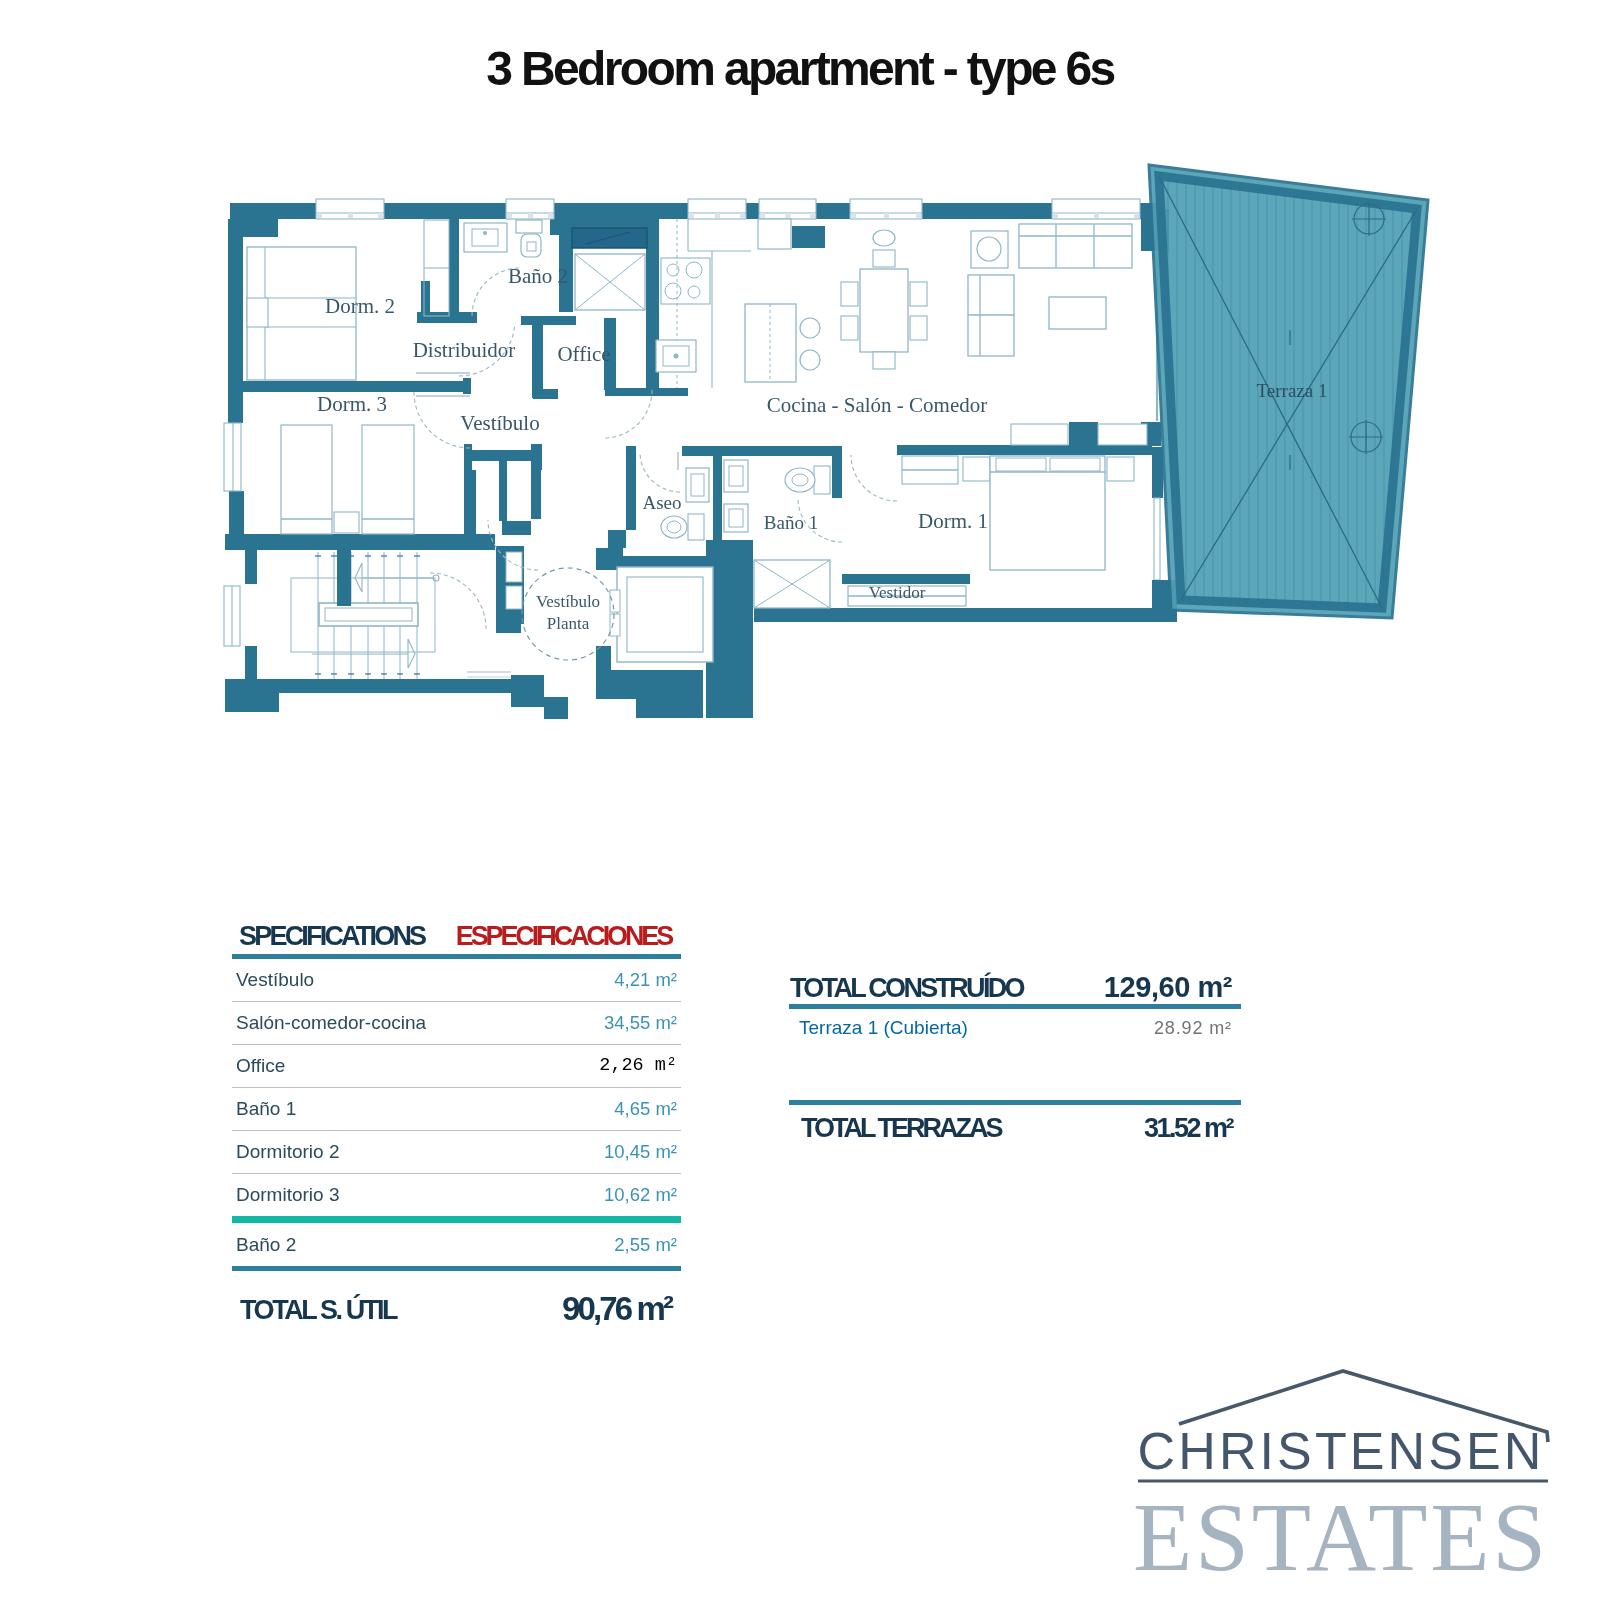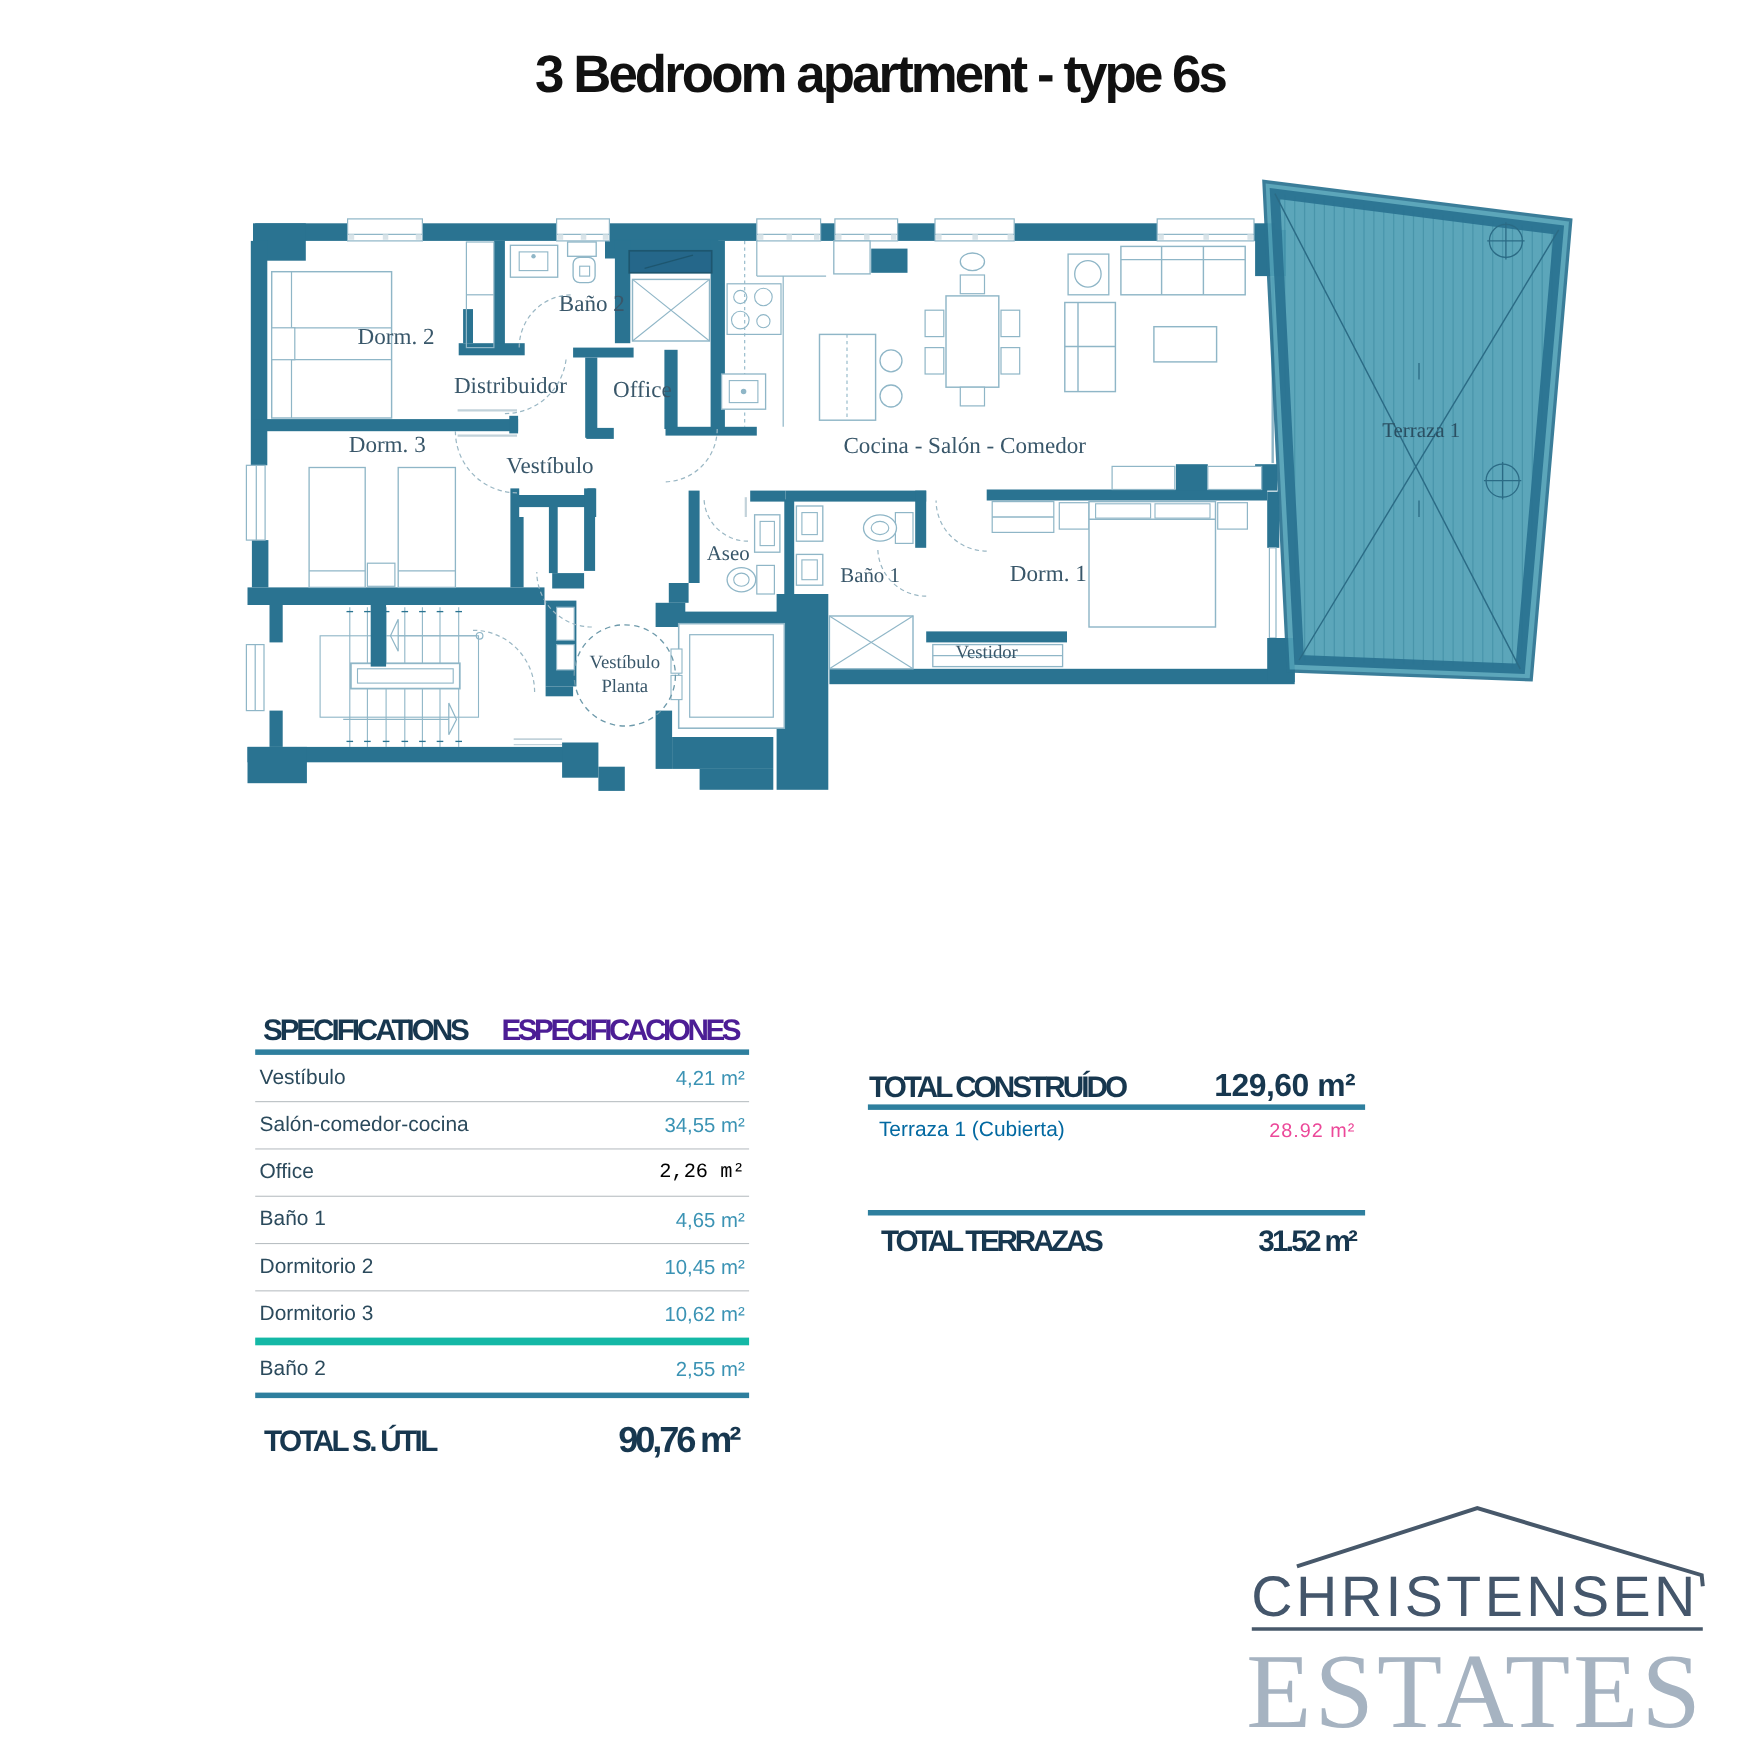--- a/index.html
+++ b/index.html
@@ -433,21 +433,21 @@
 
 <path d="M 430 573 A 56 56 0 0 1 486 629" fill="none" stroke="#9ab7c4" stroke-width="1.1" stroke-dasharray="4 3"></path>
 
 <path d="M 538 570 A 50 50 0 0 1 488 520" fill="none" stroke="#9ab7c4" stroke-width="1.1" stroke-dasharray="4 3"></path>
 </svg>
 
 <div class="abs" style="left:232px;top:921px;width:449px;">
 
   <div style="position:relative;height:33px;">
     <span style="position:absolute;left:7px;top:0;font-size:27px;font-weight:700;color:#17374f;letter-spacing:-2.8px;" id="h_spec">SPECIFICATIONS</span>
-    <span style="position:absolute;right:10px;top:0;font-size:27px;font-weight:700;color:#4c1d95;letter-spacing:-3.15px;" id="h_espec">ESPECIFICACIONES</span>
+    <span style="position:absolute;right:10px;top:0;font-size:27px;font-weight:700;color:#b91c1c;letter-spacing:-3.15px;" id="h_espec">ESPECIFICACIONES</span>
   </div>
 
   <div style="height:5px;background:#2e7f9e;"></div>
 
   <div style="height:42px;line-height:42px;border-bottom:1px solid #b9bfc3;position:relative;">
     <span style="position:absolute;left:4px;font-size:19px;color:#2b4a5c;">Vestíbulo</span>
     <span style="position:absolute;right:4px;font-size:18.5px;color:#3b93b4;">4,21 m²</span>
   </div>
 
   <div style="height:42px;line-height:42px;border-bottom:1px solid #b9bfc3;position:relative;">
@@ -493,21 +493,21 @@
 
   <div style="position:relative;height:33px;">
     <span style="position:absolute;left:1px;top:2px;font-size:27px;font-weight:700;color:#17374f;letter-spacing:-2.7px;" id="t_cons">TOTAL CONSTRUÍDO</span>
     <span style="position:absolute;right:9px;top:0;font-size:29px;font-weight:700;color:#17374f;letter-spacing:-0.45px;" id="v_cons">129,60 m²</span>
   </div>
 
   <div style="height:5px;background:#2e7f9e;"></div>
 
   <div style="height:40px;line-height:38px;position:relative;">
     <span style="position:absolute;left:10px;font-size:19px;color:#0369a1;" id="t_cub">Terraza 1 (Cubierta)</span>
-    <span style="position:absolute;right:9px;font-size:18px;color:#ec4899;letter-spacing:0.88px;" id="v_cub">28.92 m²</span>
+    <span style="position:absolute;right:9px;font-size:18px;color:#737373;letter-spacing:0.88px;" id="v_cub">28.92 m²</span>
   </div>
   <div style="height:51px;"></div>
 
   <div style="height:5px;background:#2e7f9e;"></div>
 
   <div style="position:relative;height:46px;">
     <span style="position:absolute;left:12px;top:8px;font-size:27px;font-weight:700;color:#17374f;letter-spacing:-3.0px;" id="t_terr">TOTAL TERRAZAS</span>
     <span style="position:absolute;right:9px;top:8px;font-size:27px;font-weight:700;color:#17374f;letter-spacing:-2.5px;" id="v_terr">31.52 m²</span>
   </div>
 </div>

